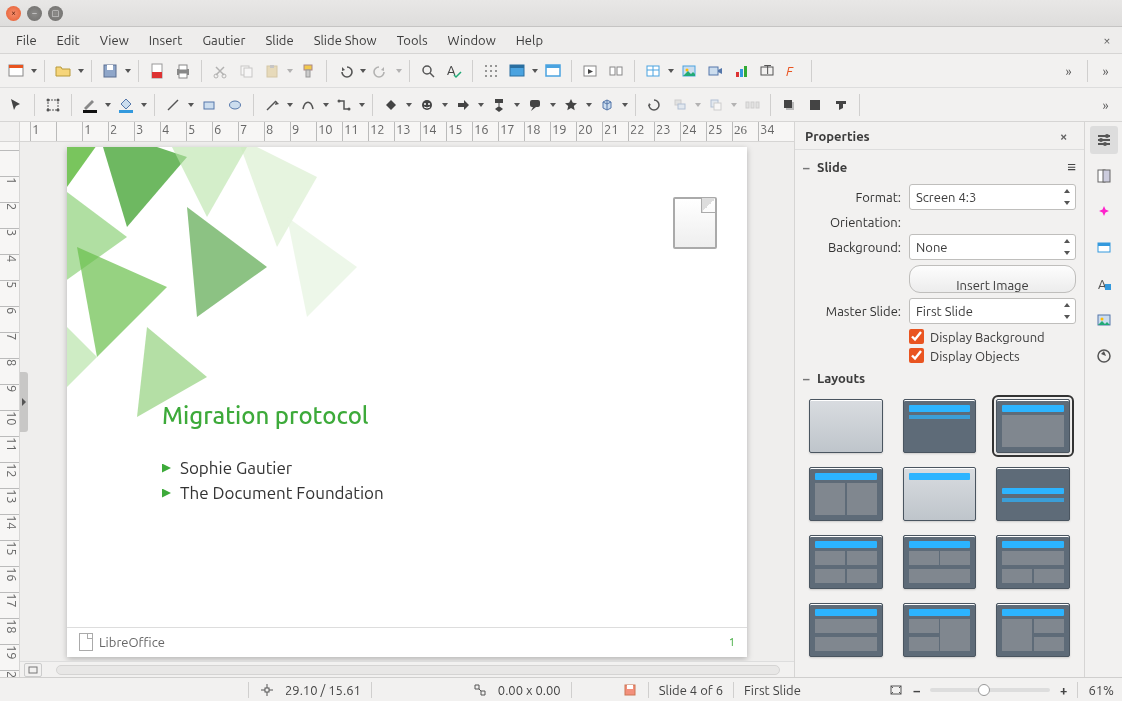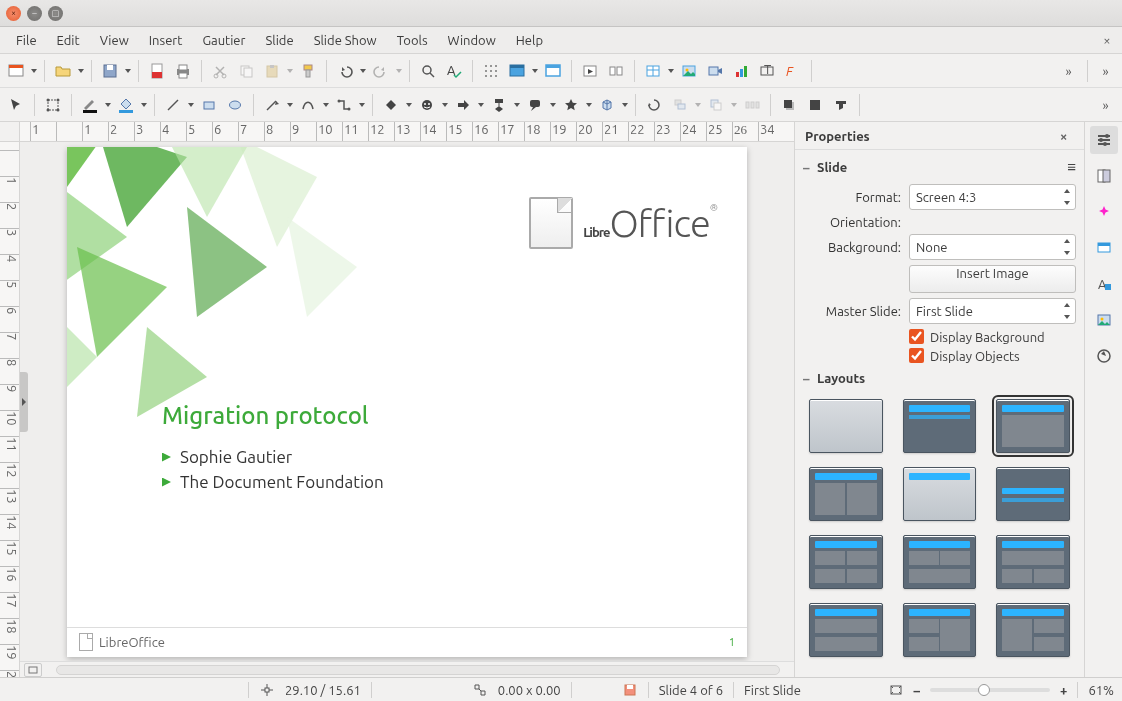--- a/index.html
+++ b/index.html
@@ -39,21 +39,21 @@
 .slide { width: 680px; height: 510px; background: #fff; box-shadow: 0 2px 6px rgba(0,0,0,0.25); position: relative; overflow: hidden; }
 
 .tri-bg { position: absolute; left: -30px; top: -30px; width: 420px; height: 380px; }
 .slide .brand { position: absolute; right: 30px; top: 50px; display: flex; align-items: center; gap: 10px; }
 .brand-box { width: 44px; height: 52px; border: 2px solid #aaa; border-radius: 2px; position: relative; background: linear-gradient(#fff,#eee); }
 .brand-box::before { content: ""; position: absolute; right: -1px; top: -1px; width: 14px; height: 14px; background: linear-gradient(135deg,#ddd 50%, transparent 50%); border-left: 1px solid #aaa; border-bottom: 1px solid #aaa; }
 .brand-text { font-size: 38px; font-weight: 300; color: #555; letter-spacing: -1px; }
 .brand-text b { font-weight: 600; color: #444; }
 .brand-reg { font-size: 10px; vertical-align: top; color: #888; }
 .slide .stitle { position: absolute; left: 95px; top: 255px; color: #3daa3a; font-size: 24px; font-weight: 500; }
-.slide .sul { position: absolute; left: 95px; top: 294px; list-style: none; }
+.slide .sul { position: absolute; left: 95px; top: 305px; list-style: none; }
 .slide .sul li { font-size: 17px; color: #333; margin: 6px 0; position: relative; padding-left: 18px; }
 .slide .sul li::before { content: ""; position: absolute; left: 0; top: 6px; width: 9px; height: 9px; background: #3daa3a; clip-path: polygon(0 0, 100% 50%, 0 100%); }
 .slide .ftr { position: absolute; left: 0; right: 0; bottom: 0; height: 30px; border-top: 1px solid #ddd; display: flex; align-items: center; padding: 0 12px; font-size: 12px; color: #666; }
 .slide .ftr .mini-box { width: 14px; height: 18px; border: 1px solid #aaa; margin-right: 6px; position: relative; }
 .slide .ftr .mini-box::before { content: ""; position: absolute; right: -1px; top: -1px; width: 5px; height: 5px; border-left: 1px solid #aaa; border-bottom: 1px solid #aaa; }
 .slide .ftr .pg { margin-left: auto; color: #3daa3a; font-size: 11px; }
 
 .hscroll { height: 16px; border-top: 1px solid #ddd; background: #f2f1f0; display: flex; align-items: center; }
 .hscroll .thumbs-btn { width: 18px; height: 14px; border: 1px solid #ccc; margin-left: 4px; border-radius: 2px; display:flex; align-items:center; justify-content:center; }
 .hscroll .track { flex: 1; height: 10px; margin: 0 14px; background: #e8e7e6; border: 1px solid #d5d4d3; border-radius: 5px; }
@@ -70,21 +70,21 @@
 .section-head .chev { width: 14px; color: #777; }
 .section-head .menu-icon { margin-left: auto; color: #444; font-size: 15px; }
 .prop-row { display: flex; align-items: center; margin: 5px 0; }
 .prop-row label { width: 98px; text-align: right; margin-right: 8px; color: #333; }
 .prop-row .field { flex: 1; height: 26px; background: #fff; border: 1px solid #bfbebc; border-radius: 3px; display: flex; align-items: center; padding: 0 6px; position: relative; }
 .prop-row .field .spin { position: absolute; right: 0; top: 0; bottom: 0; width: 16px; display: flex; flex-direction: column; }
 .prop-row .field .spin div { flex: 1; display: flex; align-items: center; justify-content: center; }
 .prop-row .field .spin div::before { content: ""; border-left: 3px solid transparent; border-right: 3px solid transparent; }
 .prop-row .field .spin .up::before { border-bottom: 4px solid #555; }
 .prop-row .field .spin .dn::before { border-top: 4px solid #555; }
-.btnw { flex: 1; height: 28px; background: linear-gradient(#fdfdfd,#ececec); border: 1px solid #bfbebc; border-radius: 3px; display: flex; align-items: flex-start; justify-content: center; }
+.btnw { flex: 1; height: 28px; background: linear-gradient(#fdfdfd,#ececec); border: 1px solid #bfbebc; border-radius: 11px; display: flex; align-items: flex-end; justify-content: center; }
 .chk { display: flex; align-items: center; margin: 4px 0 4px 106px; gap: 6px; }
 .chk input { width: 15px; height: 15px; accent-color: #e95420; }
 .layouts { display: grid; grid-template-columns: repeat(3, 1fr); gap: 14px 20px; padding: 10px 6px; }
 .layout { height: 54px; background: #5e6b78; border: 1px solid #4a5560; border-radius: 2px; position: relative; box-shadow: 0 1px 0 #fff inset, 0 1px 2px rgba(0,0,0,.15); }
 .layout .bar { position: absolute; left: 5px; right: 5px; top: 5px; height: 7px; background: #2cb4ff; border-radius: 1px; }
 .layout .sub { position: absolute; left: 5px; right: 5px; top: 15px; height: 4px; background: #2cb4ff; opacity: .7; }
 .layout .body1 { position: absolute; left: 5px; right: 5px; top: 15px; bottom: 5px; background: #80878f; }
 .layout .body2 { position: absolute; left: 5px; width: 42%; top: 15px; bottom: 5px; background: #80878f; }
 .layout .body3 { position: absolute; right: 5px; width: 42%; top: 15px; bottom: 5px; background: #80878f; }
 .layout.blank .bar, .layout.blank .sub { display: none; }
@@ -564,21 +564,20 @@
             <polygon points="150,90 230,150 160,200" fill="#3f9a30" fill-opacity="0.6"></polygon>
             <polygon points="0,180 60,240 0,300" fill="#9ed98a" fill-opacity="0.5"></polygon>
             <polygon points="200,20 280,60 240,130" fill="#cdeac0" fill-opacity="0.5"></polygon>
             <polygon points="110,210 170,260 100,300" fill="#6abf4b" fill-opacity="0.5"></polygon>
             <polygon points="250,100 320,150 270,200" fill="#e6f4df" fill-opacity="0.7"></polygon>
           </g>
         </svg>
 
         <div class="brand">
           <div class="brand-box"></div>
-          <span class="brand-text"><b>Libre</b>Office<span class="brand-reg">®</span></span>
         </div>
 
         <div class="stitle">Migration protocol</div>
         <ul class="sul">
           <li>Sophie Gautier</li>
           <li>The Document Foundation</li>
         </ul>
 
         <div class="ftr">
           <div class="mini-box"></div>

